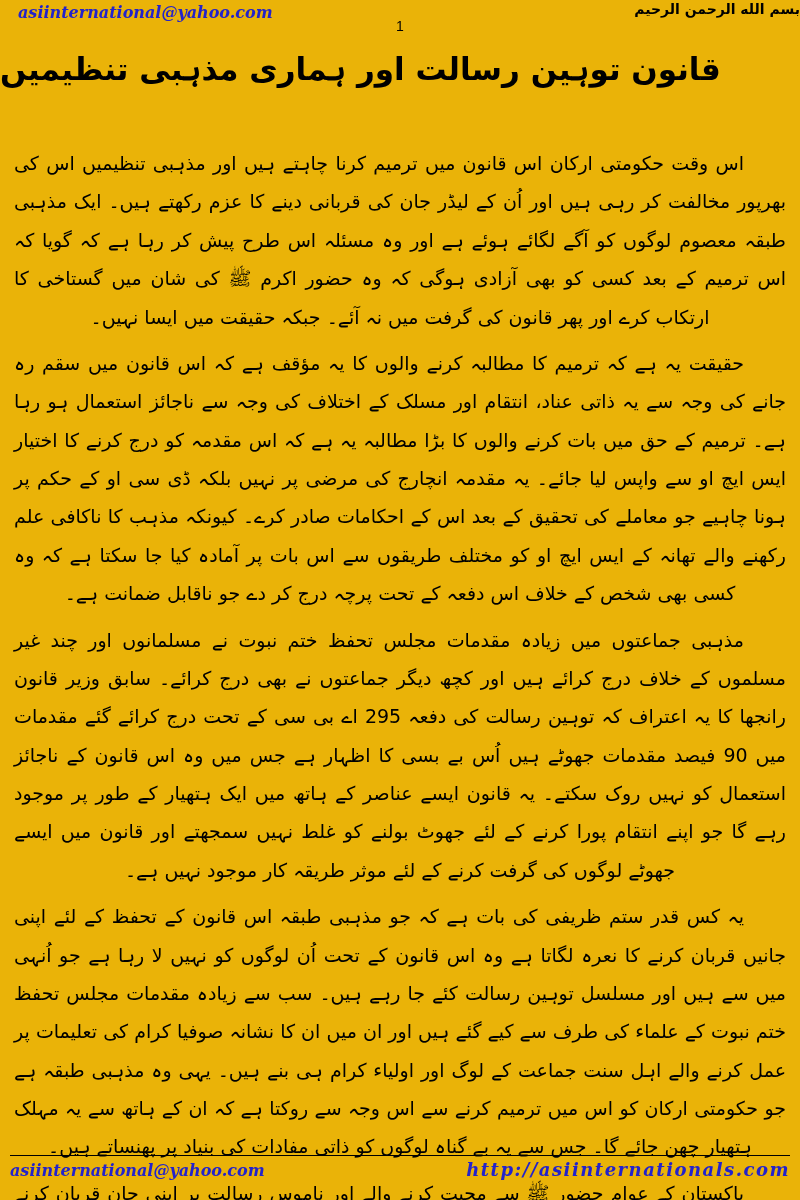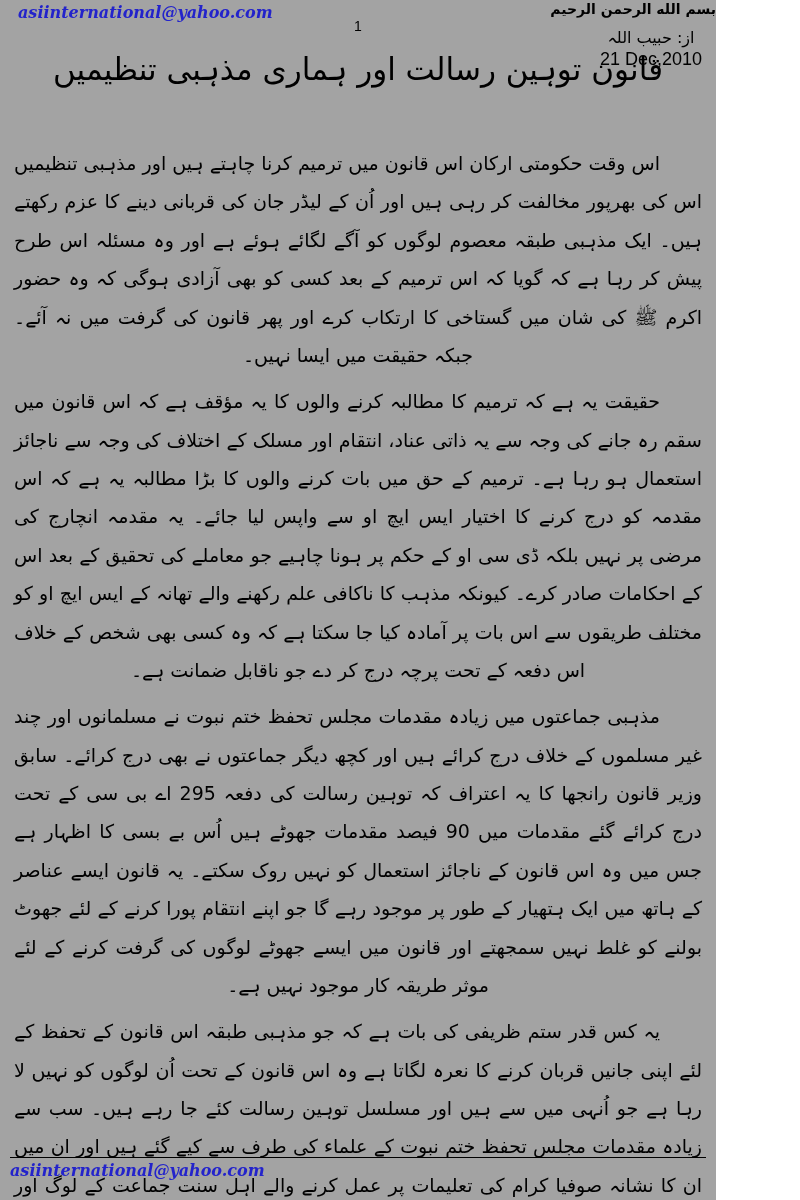--- a/index.html
+++ b/index.html
@@ -2,23 +2,23 @@
 <html lang="ur"><head>
 <meta charset="utf-8">
 <style>
   html, body {
     margin: 0;
     padding: 0;
     background: #ffffff;
   }
   .page {
     position: relative;
-    width: 716px;
+    width: 800px;
     height: 1200px;
-    background: #a3a3a3;
+    background: #eab308;
     overflow: hidden;
     font-family: "DejaVu Sans", sans-serif;
     color: #000000;
   }
 
   
   .email-top {
     position: absolute;
     top: 3px;
     left: 18px;
@@ -61,24 +61,24 @@
   .date {
     font-family: "Liberation Sans", sans-serif;
     font-size: 18px;
   }
   .doc-title {
     position: absolute;
     top: 46px;
     left: 0;
     right: 0;
     margin: 0;
-    text-align: center;
+    text-align: left;
     direction: rtl;
     font-size: 31px;
-    font-weight: normal;
+    font-weight: bold;
     line-height: 1.5;
   }
 
   
   .doc-body {
     position: absolute;
     top: 140px;
     left: 14px;
     right: 14px;
     direction: rtl;
@@ -126,32 +126,29 @@
 <body>
 
 <div class="page">
 
   <div class="email-top">asiinternational@yahoo.com</div>
 
   <div class="bismillah">بسم الله الرحمن الرحيم</div>
 
   <div class="page-num">1</div>
 
-  <div class="byline-block">
-    <div class="byline">از: حبیب اللہ</div>
-    <div class="date">21 Dec,2010</div>
-  </div>
 
   <h1 class="doc-title">قانون توہین رسالت اور ہماری مذہبی تنظیمیں</h1>
 
   <div class="doc-body">
     <p>اس وقت حکومتی ارکان اس قانون میں ترمیم کرنا چاہتے ہیں اور مذہبی تنظیمیں اس کی بھرپور مخالفت کر رہی ہیں اور اُن کے لیڈر جان کی قربانی دینے کا عزم رکھتے ہیں۔ ایک مذہبی طبقہ معصوم لوگوں کو آگے لگائے ہوئے ہے اور وہ مسئلہ اس طرح پیش کر رہا ہے کہ گویا کہ اس ترمیم کے بعد کسی کو بھی آزادی ہوگی کہ وہ حضور اکرم ﷺ کی شان میں گستاخی کا ارتکاب کرے اور پھر قانون کی گرفت میں نہ آئے۔ جبکہ حقیقت میں ایسا نہیں۔</p>
     <p>حقیقت یہ ہے کہ ترمیم کا مطالبہ کرنے والوں کا یہ مؤقف ہے کہ اس قانون میں سقم رہ جانے کی وجہ سے یہ ذاتی عناد، انتقام اور مسلک کے اختلاف کی وجہ سے ناجائز استعمال ہو رہا ہے۔ ترمیم کے حق میں بات کرنے والوں کا بڑا مطالبہ یہ ہے کہ اس مقدمہ کو درج کرنے کا اختیار ایس ایچ او سے واپس لیا جائے۔ یہ مقدمہ انچارج کی مرضی پر نہیں بلکہ ڈی سی او کے حکم پر ہونا چاہیے جو معاملے کی تحقیق کے بعد اس کے احکامات صادر کرے۔ کیونکہ مذہب کا ناکافی علم رکھنے والے تھانہ کے ایس ایچ او کو مختلف طریقوں سے اس بات پر آمادہ کیا جا سکتا ہے کہ وہ کسی بھی شخص کے خلاف اس دفعہ کے تحت پرچہ درج کر دے جو ناقابل ضمانت ہے۔</p>
     <p>مذہبی جماعتوں میں زیادہ مقدمات مجلس تحفظ ختم نبوت نے مسلمانوں اور چند غیر مسلموں کے خلاف درج کرائے ہیں اور کچھ دیگر جماعتوں نے بھی درج کرائے۔ سابق وزیر قانون رانجھا کا یہ اعتراف کہ توہین رسالت کی دفعہ 295 اے بی سی کے تحت درج کرائے گئے مقدمات میں 90 فیصد مقدمات جھوٹے ہیں اُس بے بسی کا اظہار ہے جس میں وہ اس قانون کے ناجائز استعمال کو نہیں روک سکتے۔ یہ قانون ایسے عناصر کے ہاتھ میں ایک ہتھیار کے طور پر موجود رہے گا جو اپنے انتقام پورا کرنے کے لئے جھوٹ بولنے کو غلط نہیں سمجھتے اور قانون میں ایسے جھوٹے لوگوں کی گرفت کرنے کے لئے موثر طریقہ کار موجود نہیں ہے۔</p>
     <p>یہ کس قدر ستم ظریفی کی بات ہے کہ جو مذہبی طبقہ اس قانون کے تحفظ کے لئے اپنی جانیں قربان کرنے کا نعرہ لگاتا ہے وہ اس قانون کے تحت اُن لوگوں کو نہیں لا رہا ہے جو اُنہی میں سے ہیں اور مسلسل توہین رسالت کئے جا رہے ہیں۔ سب سے زیادہ مقدمات مجلس تحفظ ختم نبوت کے علماء کی طرف سے کیے گئے ہیں اور ان میں ان کا نشانہ صوفیا کرام کی تعلیمات پر عمل کرنے والے اہل سنت جماعت کے لوگ اور اولیاء کرام ہی بنے ہیں۔ یہی وہ مذہبی طبقہ ہے جو حکومتی ارکان کو اس میں ترمیم کرنے سے اس وجہ سے روکتا ہے کہ ان کے ہاتھ سے یہ مہلک ہتھیار چھن جائے گا۔ جس سے یہ بے گناہ لوگوں کو ذاتی مفادات کی بنیاد پر پھنساتے ہیں۔</p>
     <p>پاکستان کے عوام حضور ﷺ سے محبت کرنے والے اور ناموس رسالت پر اپنی جان قربان کرنے والے ہیں۔ اس جذبے کے تحت کوئی بھی ان کو آسانی سے اپنے مقصد کے لئے استعمال کر سکتا ہے۔ اور یہ ماضی میں ہوتا آ رہا ہے اور ابھی بھی ہو رہا ہے کہ محبت کرنے والوں کے اس جذبے کا استحصال کیا جاتا ہے۔ ایک طرف تو اولیاء اور صوفیاء کرام پر حضور پاک ﷺ کے دیدار کی بات کرنے پر توہین رسالت کا مقدمہ کر دیا جاتا ہے دوسری طرف انہی تحفظ ختم نبوت کے اکابرین نے حضور ﷺ کی شان میں جو</p>
   </div>
 
   <div class="doc-footer">
     <div class="email-bottom">asiinternational@yahoo.com</div>
+    <div class="site-url">http://asiinternationals.com</div>
   </div>
 
 </div>
 
 </body></html>

